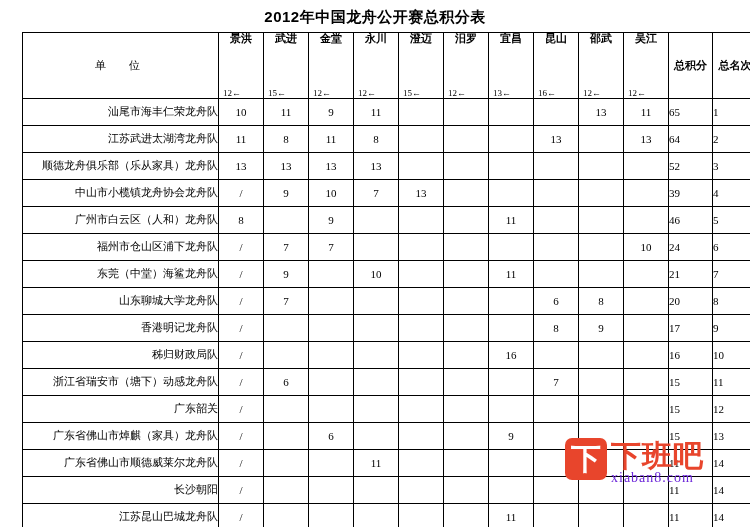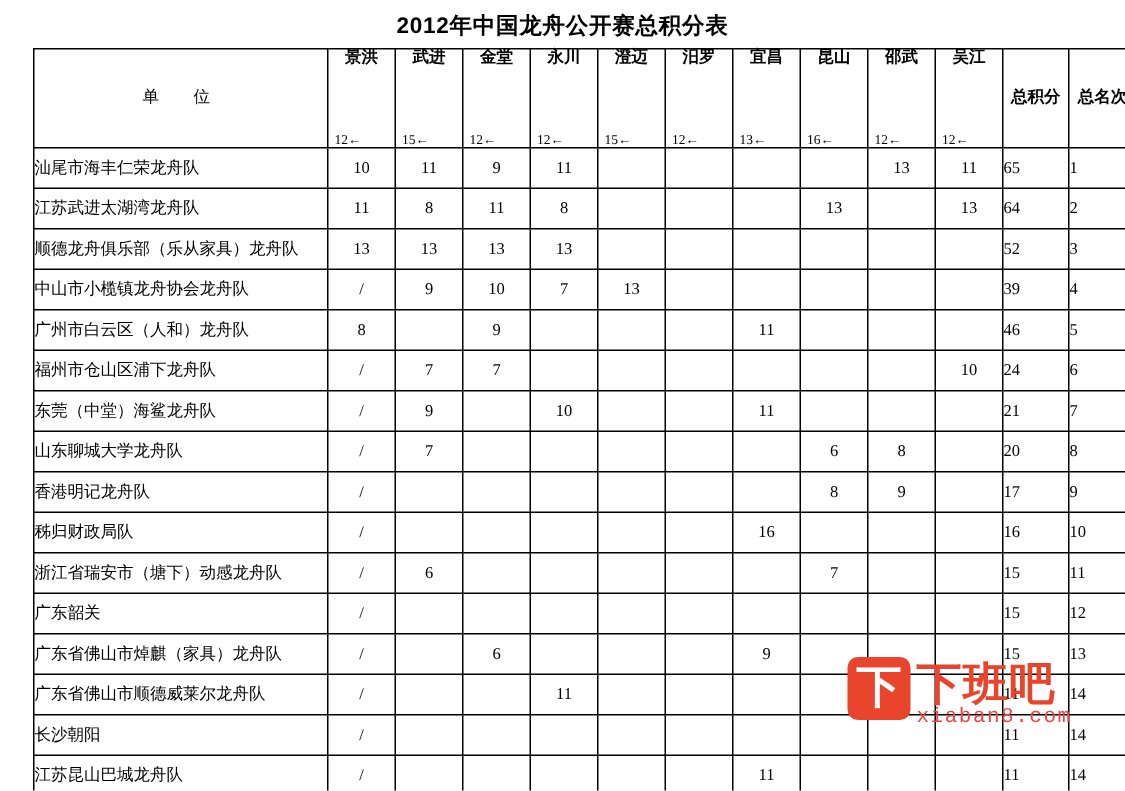--- a/index.html
+++ b/index.html
@@ -69,21 +69,21 @@
     margin-top: 44px;
   }
   .head-total {
     font-size: 11px;
     font-weight: bold;
   }
   tbody td {
     height: 26px;
   }
   td.team {
-    text-align: left;
+    text-align: right;
     padding-left: 8px;
     font-size: 12px;
     white-space: nowrap;
     overflow: hidden;
   }
   td.score {
     text-align: center;
     font-size: 11px;
   }
   td.total {
@@ -127,23 +127,23 @@
     font-family: "Liberation Sans", "DejaVu Sans", sans-serif;
     font-size: 30px;
     font-weight: bold;
     color: #e8452c;
     letter-spacing: 1px;
   }
   #wm-sub {
     position: absolute;
     left: 46px;
     top: 34px;
-    font-family: Liberation Mono, monospace;
+    font-family: Liberation Serif, serif;
     font-size: 14px;
-    color: #ef4444;
+    color: #6d28d9;
     letter-spacing: 1px;
   }
 </style>
 </head>
 <body>
 
 <div id="page">
 
   <div id="doc-title">2012年中国龙舟公开赛总积分表</div>
 

